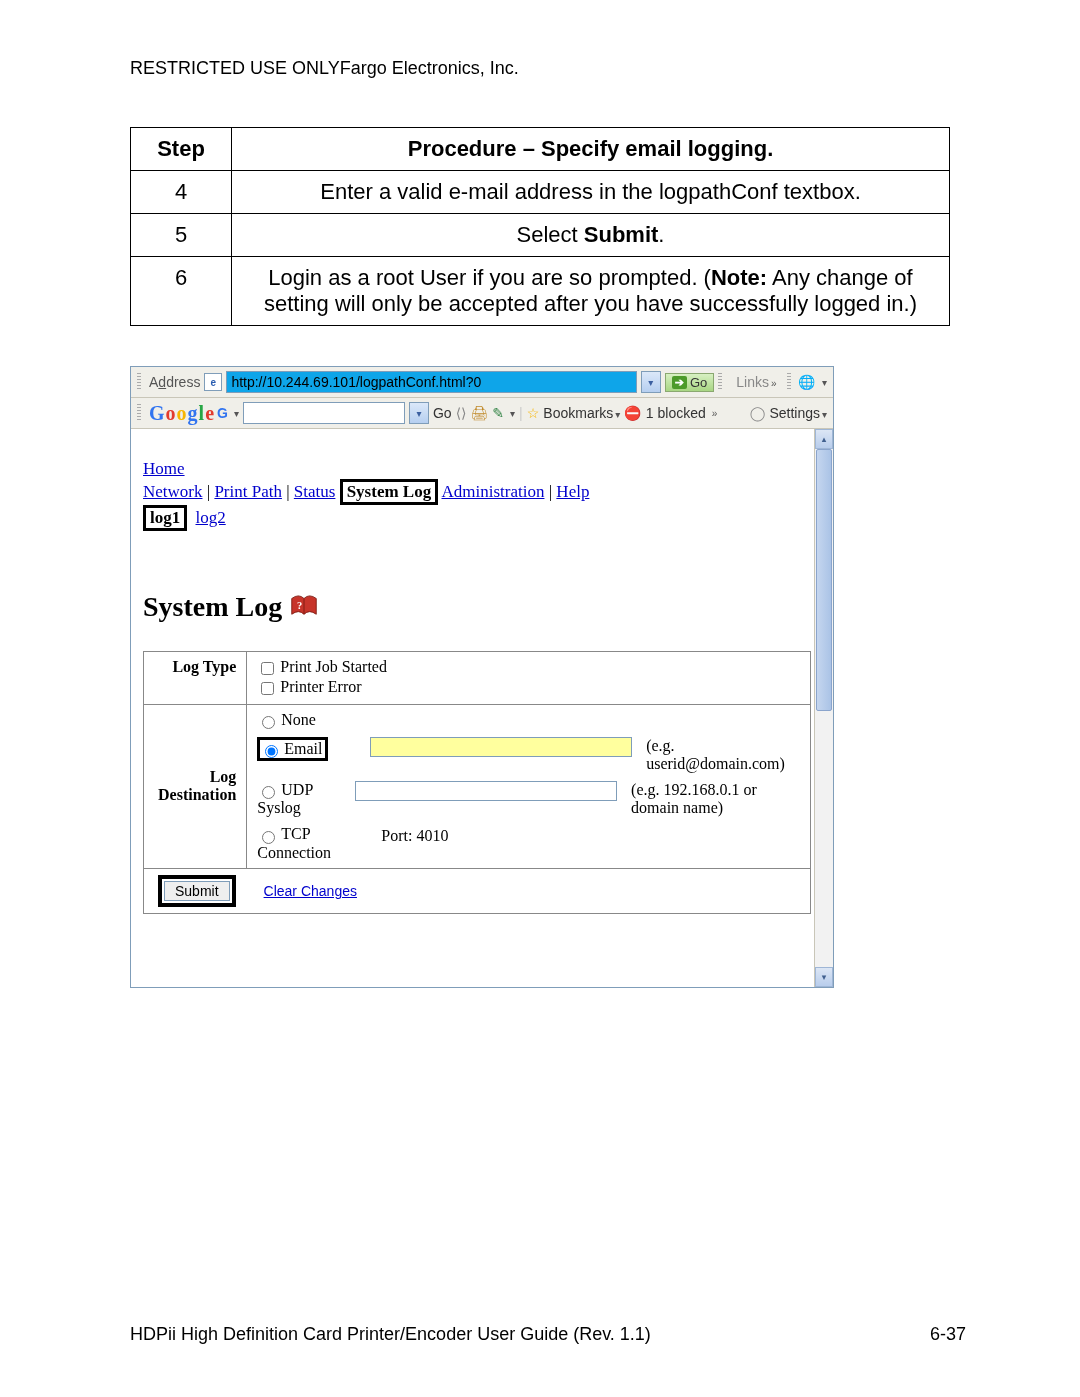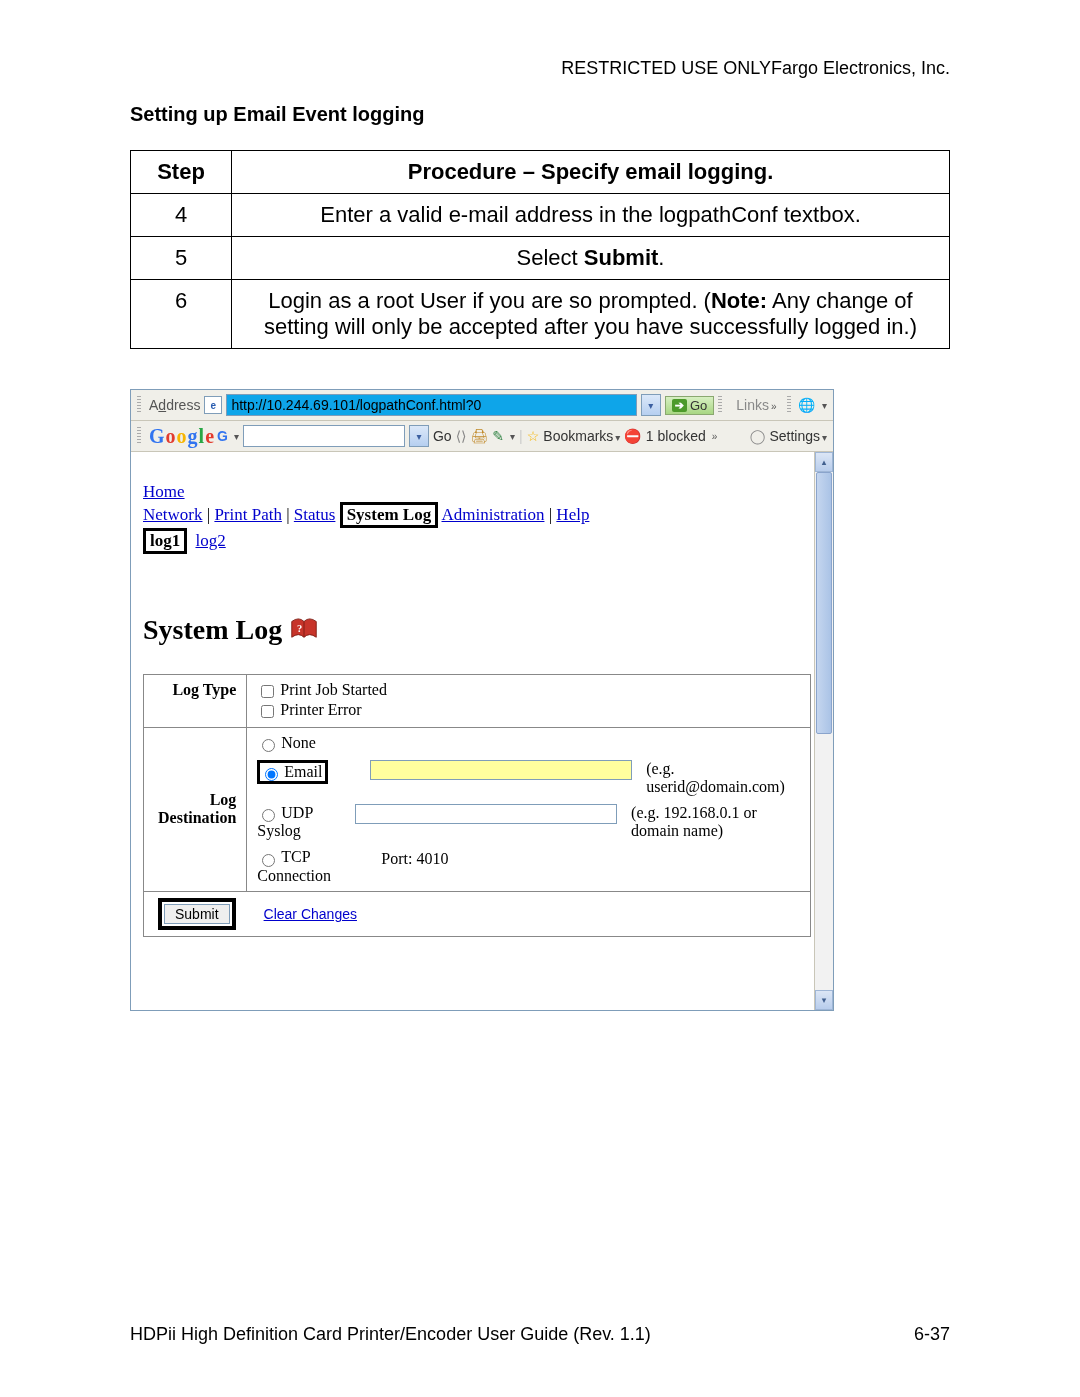--- a/index.html
+++ b/index.html
@@ -9,23 +9,23 @@
     color: #000;
     width: 1080px;
     height: 1397px;
     position: relative;
   }
   .page {
     padding: 58px 130px 0 130px;
   }
   .top-line {
     display: flex;
-    justify-content: flex-end;
+    justify-content: flex-start;
     font-size: 18px;
-    margin-bottom: 24px;
+    margin-bottom: 48px;
   }
   .section-title {
     font-size: 20px;
     font-weight: bold;
     margin-bottom: 24px;
   }
   
   .proc-table {
     border-collapse: collapse;
     width: 100%;
@@ -189,36 +189,35 @@
     font-family: Tahoma, sans-serif; font-size:14px;
     background:#efefef;border:1px solid #7f9db9;padding:1px 10px;
   }
   .hl-submit { border:4px solid #000; padding:2px; display:inline-block; }
   .link-btn { color:#0000cc; text-decoration:underline; font-family:Tahoma,sans-serif;font-size:14px;}
   .hl-radio { border:3px solid #000; padding:0 2px 0 0; display:inline-block; }
 
   
   .footer {
     position:absolute;
-    left:130px; right:130px;
+    left:130px; right:114px;
     bottom:52px;
     font-size:18px;
     display:flex;justify-content:space-between;
   }
 </style>
 </head>
 <body>
 
 <div class="page">
   <div class="top-line">
     <span>RESTRICTED USE ONLY</span>
     <span>Fargo Electronics, Inc.</span>
   </div>
 
-  <div class="section-title">Setting up Email Event logging</div>
 
   <table class="proc-table">
     <tbody>
         <tr>
       <th class="step-col">Step</th>
       <th>Procedure – Specify email logging.</th>
     </tr>
     <tr>
       <td class="step-col">4</td>
       <td>Enter a valid e-mail address in the logpathConf textbox.</td>

